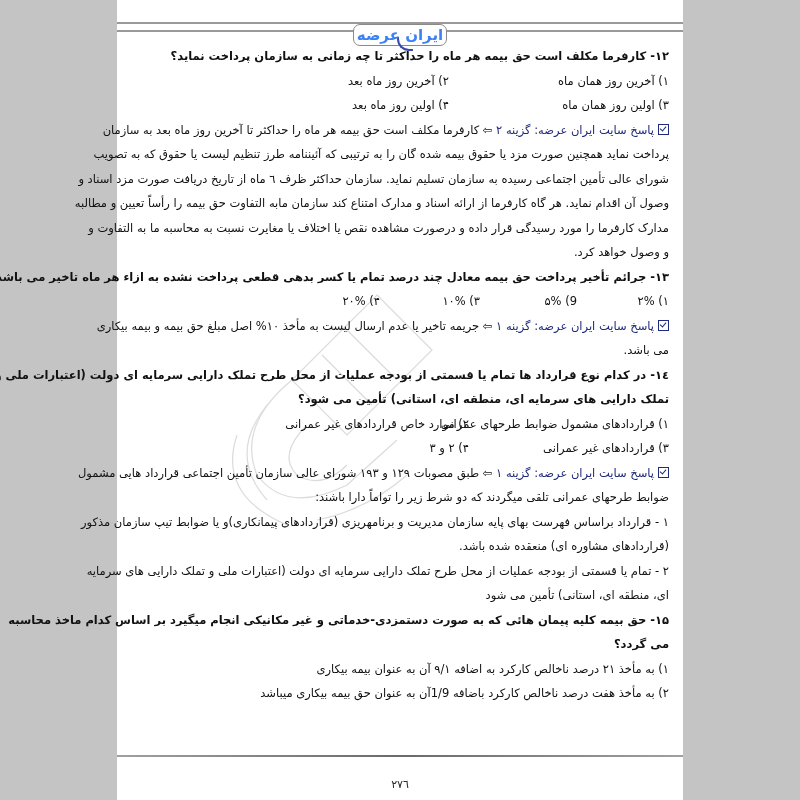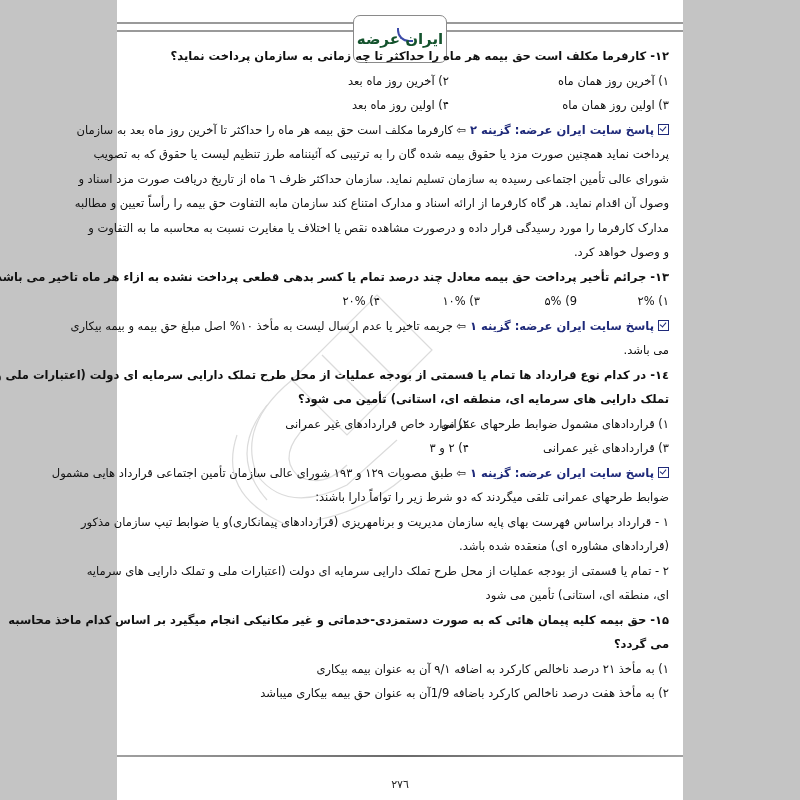--- a/index.html
+++ b/index.html
@@ -11,43 +11,43 @@
   .page {
     position:absolute; left:117px; top:0; width:566px; height:800px;
     background:#ffffff;
     direction:rtl;
   }
   .header-lines {
     position:absolute; left:0; right:0; top:22px; height:6px;
     border-top:2px solid #9a9a9a; border-bottom:2px solid #9a9a9a;
   }
   .logo-box {
-    position:absolute; left:236px; top:15px; width:94px; height:48px;
+    position:absolute; left:236px; top:24px; width:94px; height:22px;
     background:#fff; border:1.5px solid #8a8a8a; border-radius:7px;
     box-sizing:border-box;
     display:flex; align-items:center; justify-content:center;
-    font-weight:bold; font-size:15px; color:#14532d;
+    font-weight:bold; font-size:15px; color:#3b82f6;
   }
   .logo-box .arrow {
     position:absolute; left:43px; top:12px; width:14px; height:12px;
     border-bottom:2.5px solid #3b4aa8; border-left:2.5px solid #3b4aa8;
     border-radius:0 0 0 12px;
   }
   .logo-text { position:relative; z-index:1; letter-spacing:0; }
   .content {
     position:absolute; left:0; right:0; top:44px;
     padding:0 14px 0 14px;
     font-size:11.5px; color:#111;
   }
   .line { height:24.5px; line-height:24.5px; white-space:nowrap; overflow:visible; }
   .q { font-weight:bold; }
   .opts { display:flex; height:24.5px; line-height:24.5px; }
   .opt { width:138px; white-space:nowrap; }
   .opt.wide { width:220px; }
-  .ans-prefix { color:#1f2a7a; font-weight:bold; }
+  .ans-prefix { color:#1f2a7a; font-weight:normal; }
   .check { display:inline-block; width:9px; height:9px; border:1.2px solid #1f2a7a; margin-left:4px; vertical-align:-1px; position:relative; }
   .check::after { content:""; position:absolute; left:2px; top:0px; width:3px; height:5px; border-right:1.3px solid #1f2a7a; border-bottom:1.3px solid #1f2a7a; transform:rotate(40deg); }
   .justify { text-align:justify; text-align-last:justify; }
   .watermark {
     position:absolute; left:80px; top:275px; width:250px; height:260px;
     pointer-events:none; opacity:0.35;
   }
   .footer-line {
     position:absolute; left:0; right:0; top:755px; height:2px;
     background:linear-gradient(to left, #a0a0a0, #6a6a6a 50%, #a0a0a0);

